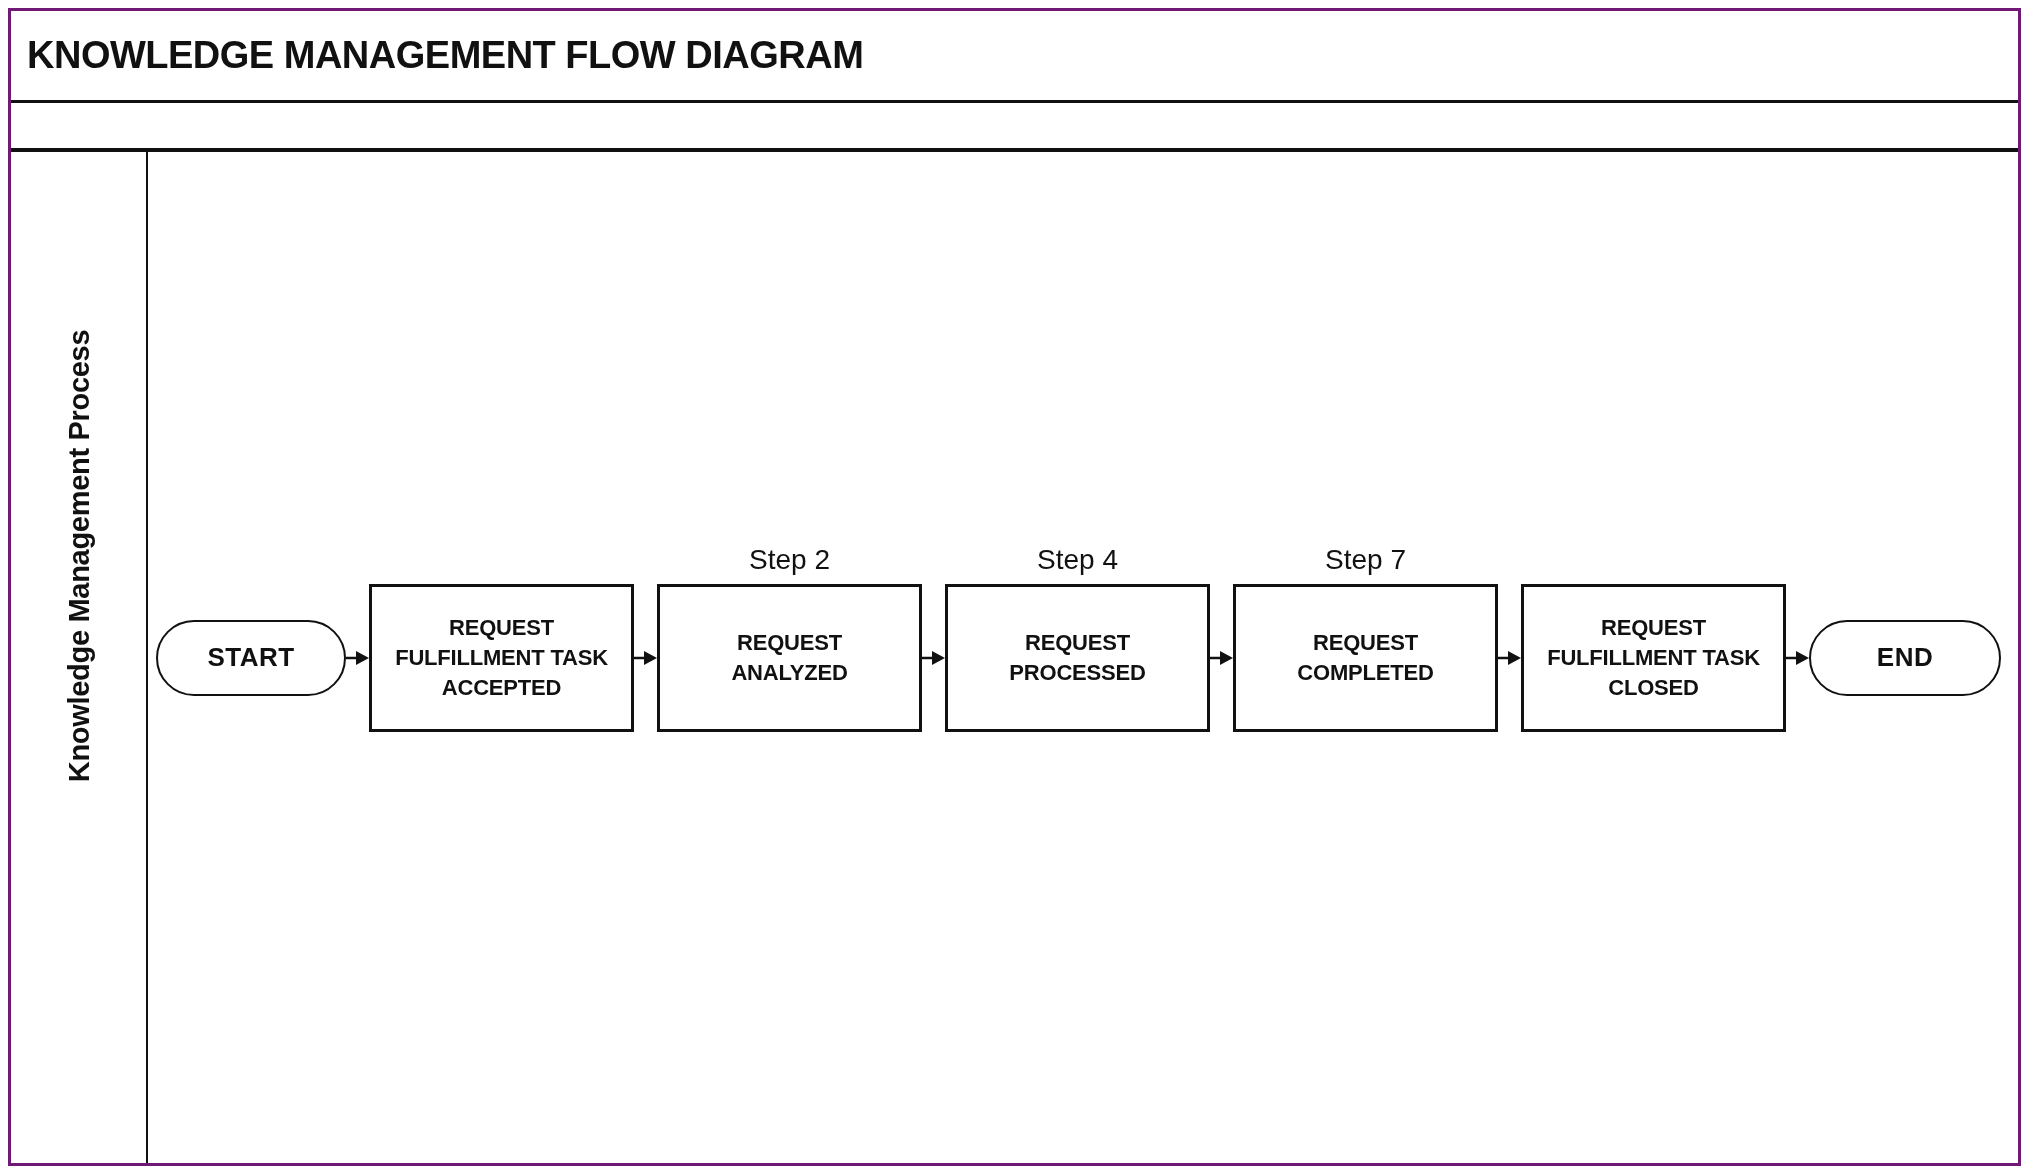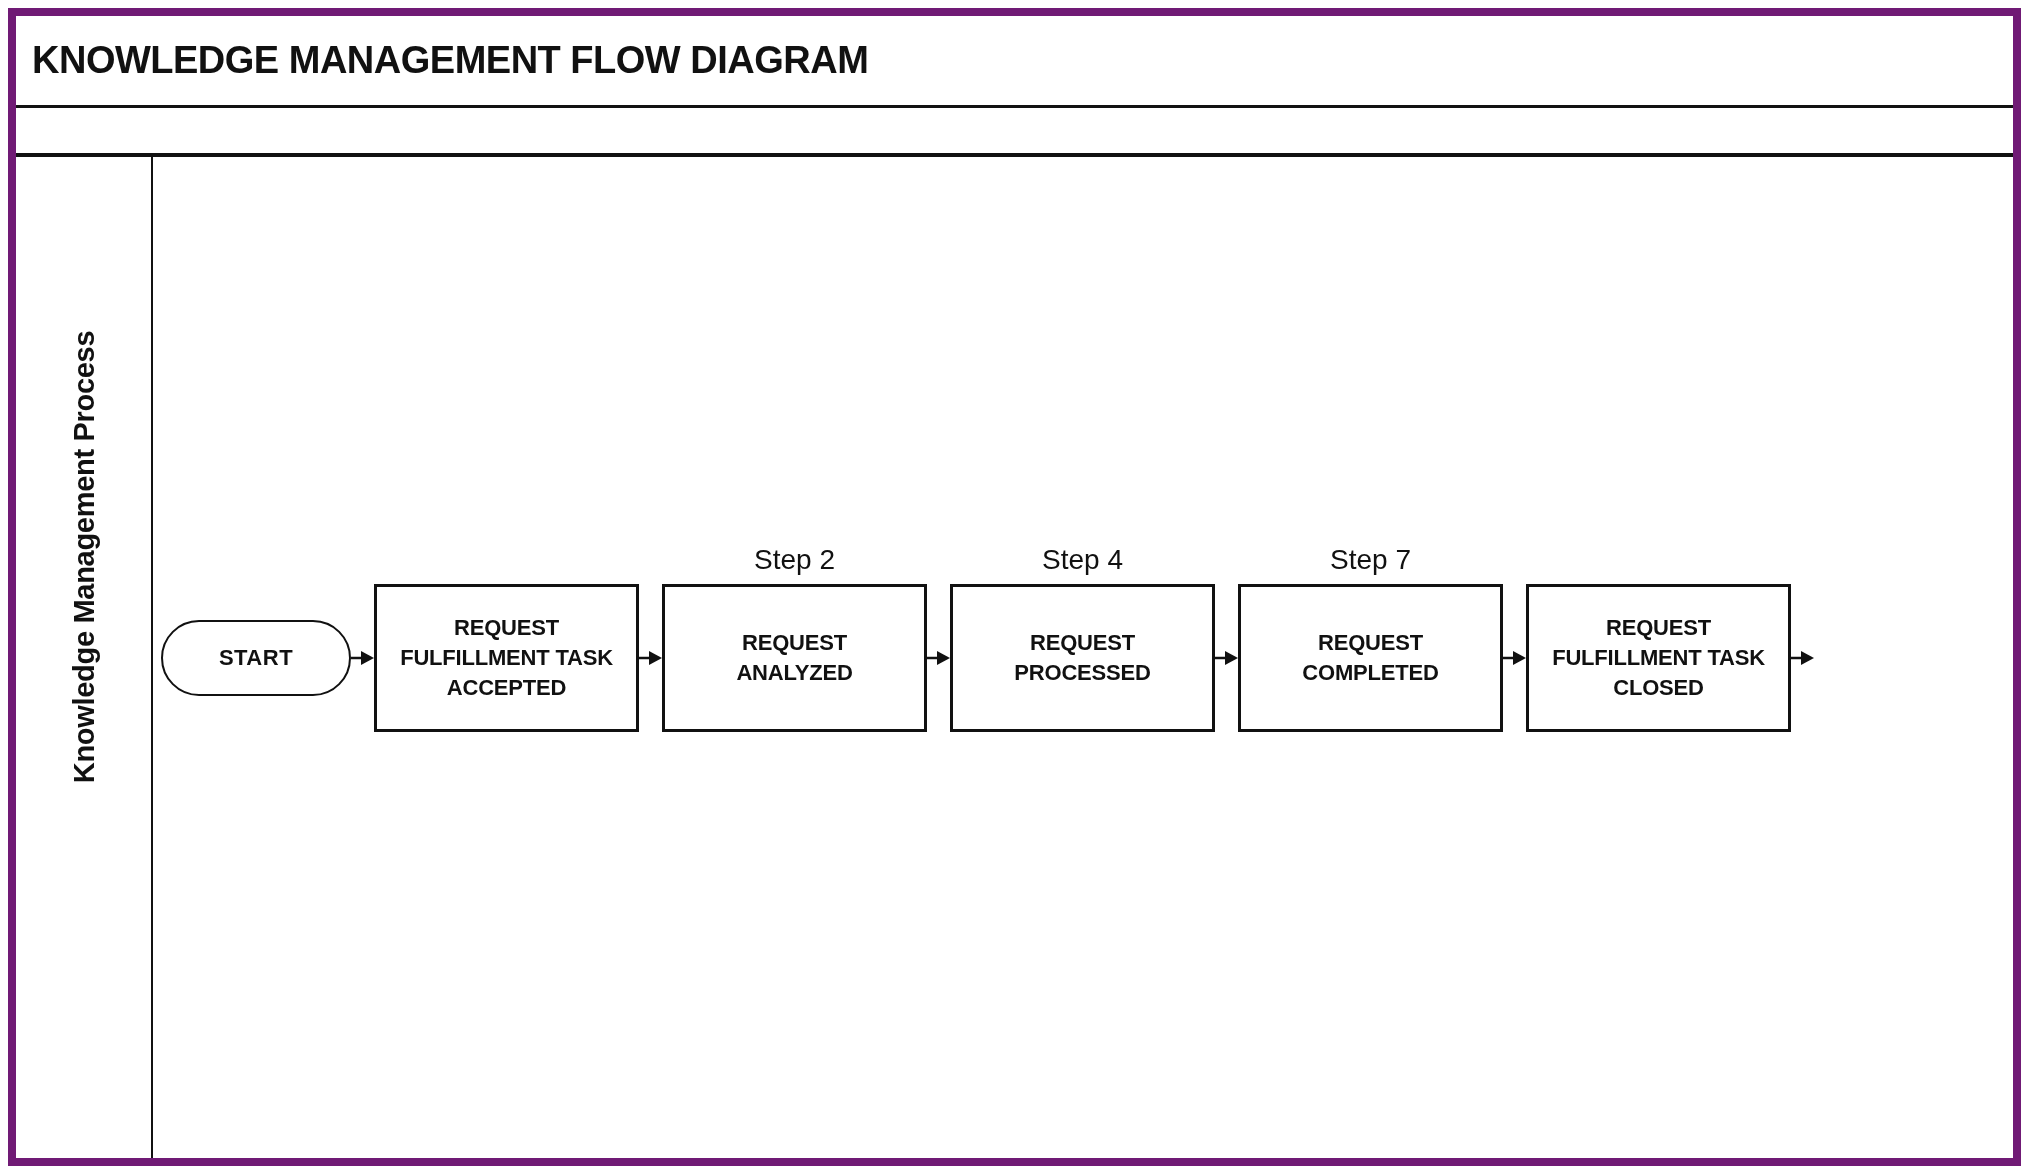--- a/index.html
+++ b/index.html
@@ -16,21 +16,21 @@
     background: #ffffff;
     overflow: hidden;
   }
   .frame {
     position: absolute;
     left: 8px;
     top: 8px;
     width: 2013px;
     height: 1158px;
     box-sizing: border-box;
-    border: 8px solid #701a75;
+    border: 3px solid #701a75;
     display: flex;
     flex-direction: column;
   }
   .title-band {
     box-sizing: border-box;
     height: 92px;
     border-bottom: 3px solid #111111;
     display: flex;
     align-items: center;
     padding-left: 16px;
@@ -82,21 +82,21 @@
   .terminator {
     box-sizing: border-box;
     width: 190px;
     height: 76px;
     border: 2px solid #111111;
     border-radius: 38px;
     background: #ffffff;
     display: flex;
     align-items: center;
     justify-content: center;
-    font-size: 22px;
+    font-size: 26px;
     font-weight: 700;
     letter-spacing: 0.5px;
     flex: 0 0 auto;
   }
   .terminator.end { width: 192px; }
   .process-wrap {
     position: relative;
     flex: 0 0 auto;
   }
   .step-caption {
@@ -221,19 +221,22 @@
 FULFILLMENT TASK
 CLOSED</span>
             </div>
           </div>
 
           <svg class="arrow" width="23" height="18" viewBox="0 0 23 18">
             <line x1="0" y1="9" x2="12" y2="9" stroke="#111111" stroke-width="2.5"></line>
             <polygon points="10,2 23,9 10,16" fill="#111111"></polygon>
           </svg>
 
+          <div class="terminator end">
+            <span>END</span>
+          </div>
 
         </div>
       </div>
     </div>
 
   </div>
 </div>
 
 </body></html>

